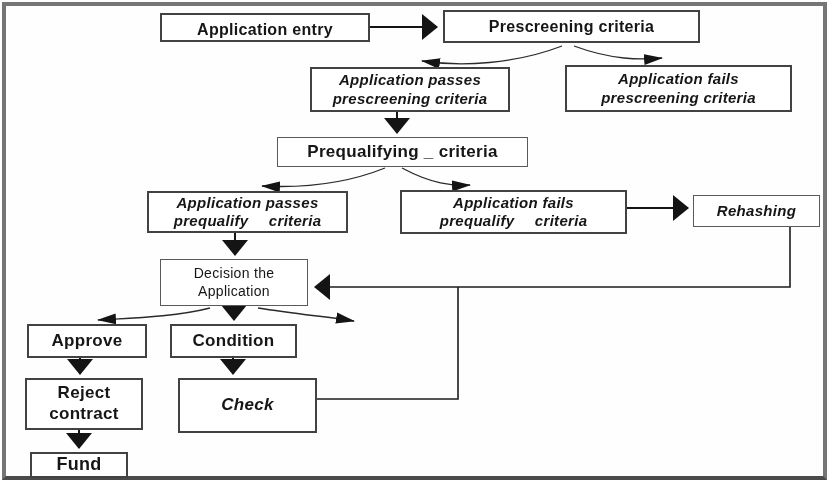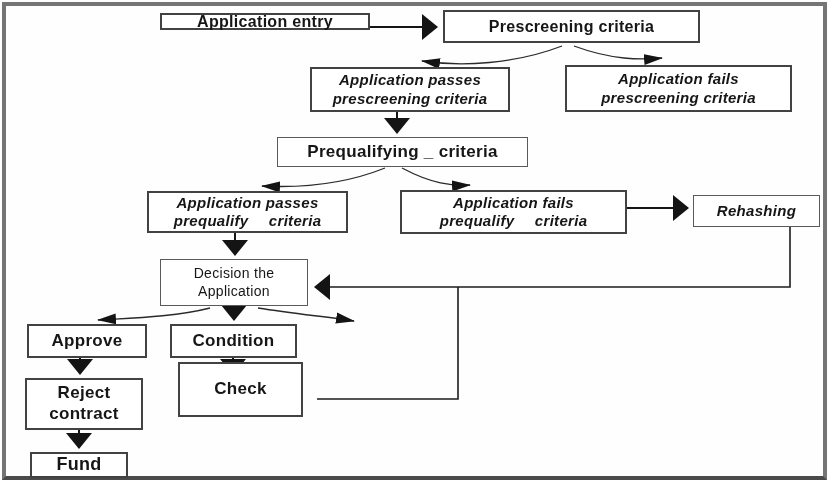--- a/index.html
+++ b/index.html
@@ -79,21 +79,21 @@
     <path d="M234,306 L234,320" stroke="#141414" stroke-width="2" fill="none" marker-end="url(#mB)"></path>
     <path d="M258,308 C295,314 330,317 354,321" stroke="#2a2a2a" stroke-width="1.3" fill="none" marker-end="url(#mS)"></path>
 
     <path d="M80,358 L80,374" stroke="#141414" stroke-width="2" fill="none" marker-end="url(#mB)"></path>
 
     <path d="M233,358 L233,374" stroke="#141414" stroke-width="2" fill="none" marker-end="url(#mB)"></path>
 
     <path d="M79,430 L79,448" stroke="#141414" stroke-width="2" fill="none" marker-end="url(#mB)"></path>
   </svg>
 
-  <div class="n fs16" style="left:160px;top:13px;width:210px;height:17px;">
+  <div class="n fs16" style="left:160px;top:13px;width:210px;height:29px;justify-content:flex-end;">
     <span>Application entry</span>
   </div>
 
   <div class="n fs16" style="left:443px;top:10px;width:257px;height:33px;">
     <span>Prescreening criteria</span>
   </div>
 
   <div class="n fs15" style="left:310px;top:67px;width:200px;height:45px;">
     <span>Application passes</span>
     <span>prescreening criteria</span>
@@ -134,20 +134,20 @@
   <div class="n fs17" style="left:170px;top:324px;width:127px;height:34px;">
     <span>Condition</span>
   </div>
 
 
   <div class="n fs17" style="left:25px;top:378px;width:118px;height:52px;">
     <span>Reject</span>
     <span>contract</span>
   </div>
 
-  <div class="n fs17" style="left:178px;top:362px;width:125px;height:55px;">
+  <div class="n fs17" style="left:178px;top:378px;width:139px;height:55px;font-style:italic;">
     <span>Check</span>
   </div>
 
   <div class="n fs18" style="left:30px;top:452px;width:98px;height:26px;">
     <span>Fund</span>
   </div>
 </div>
 
 </body></html>

